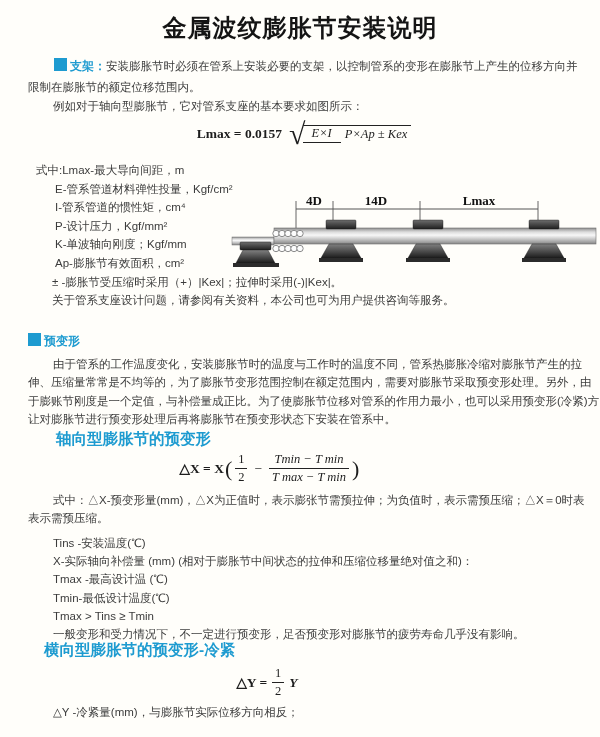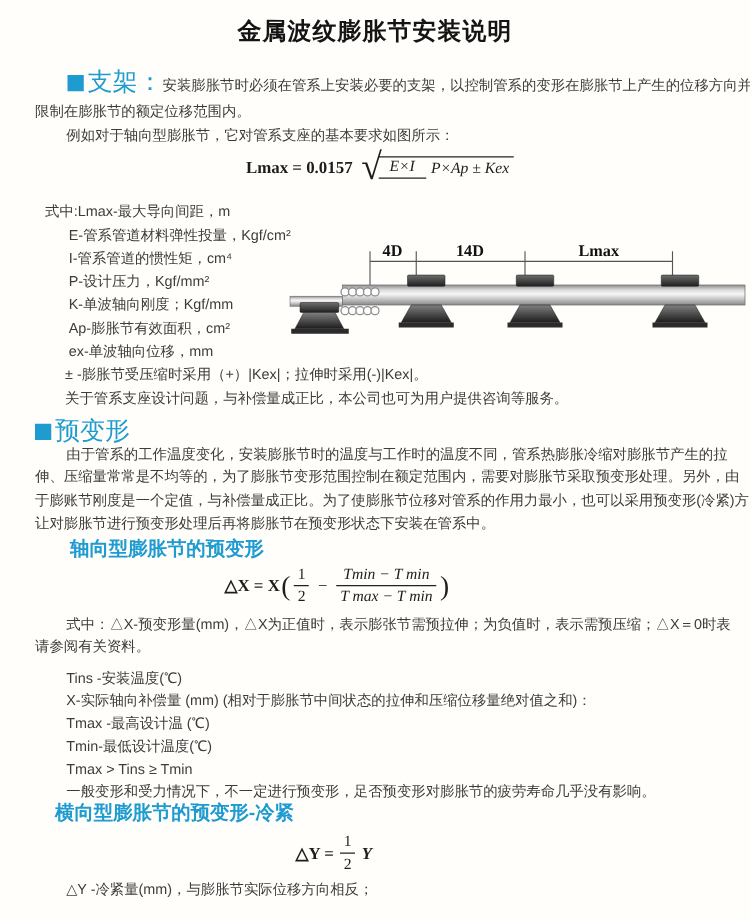--- a/index.html
+++ b/index.html
@@ -4,26 +4,26 @@
 <style>
   html,body{margin:0;padding:0;background:#ffffff;}
   .page{
     position:relative;width:600px;height:737px;background:#fffefa;
     font-family:"Liberation Sans",sans-serif;color:#3c3c3c;overflow:hidden;
     --accent:#1e9bd0;
   }
   .abs{position:absolute;}
   .title{
     top:12px;left:0;width:100%;text-align:center;
-    font-size:19px;font-weight:bold;color:#141414;letter-spacing:1px;
+    font-size:24px;font-weight:bold;color:#141414;letter-spacing:1px;
   }
   .bl{white-space:nowrap;font-size:11.5px;line-height:18.3px;}
   .sec-marker{display:inline-block;width:13px;height:13px;background:var(--accent);
     margin-right:3px;vertical-align:-1px;}
-  .sec-head{color:var(--accent);font-weight:normal;font-size:20px;}
+  .sec-head{color:var(--accent);font-weight:bold;font-size:12px;}
   .sub-head{color:var(--accent);font-weight:bold;font-size:15.5px;white-space:nowrap;}
   .ind{padding-left:25px;}
   .pl19{padding-left:19px;}
   .pl16{padding-left:16px;}
   
   .formula{
     font-family:"Liberation Serif",serif;font-size:13.5px;color:#1d1d1d;
     display:flex;justify-content:center;align-items:center;width:100%;left:0;
   }
   .f-bold{font-weight:bold;}
@@ -66,23 +66,22 @@
     </span>
   </div>
 
   <div class="abs" style="top:161px;left:36px;">
     <div class="bl" style="line-height:18.6px;">式中:Lmax-最大导向间距，m</div>
     <div class="bl pl19" style="line-height:18.6px;">E-管系管道材料弹性投量，Kgf/cm²</div>
     <div class="bl pl19" style="line-height:18.6px;">I-管系管道的惯性矩，cm⁴</div>
     <div class="bl pl19" style="line-height:18.6px;">P-设计压力，Kgf/mm²</div>
     <div class="bl pl19" style="line-height:18.6px;">K-单波轴向刚度；Kgf/mm</div>
     <div class="bl pl19" style="line-height:18.6px;">Ap-膨胀节有效面积，cm²</div>
-    <div class="bl pl19" style="line-height:18.6px;">ex-单波轴向位移，mm</div>
     <div class="bl pl16" style="line-height:18.6px;">± -膨胀节受压缩时采用（+）|Kex|；拉伸时采用(-)|Kex|。</div>
-    <div class="bl pl16" style="line-height:18.6px;">关于管系支座设计问题，与补偿量成正比，本公司也可为用户提供咨询等服务。</div>
+    <div class="bl pl16" style="line-height:18.6px;">关于管系支座设计问题，请参阅有关资料，本公司也可为用户提供咨询等服务。</div>
   </div>
 
   <svg class="abs" style="top:192px;left:230px;" width="370" height="100" viewBox="0 0 370 100">
     <defs>
       <linearGradient id="pipeG" x1="0" y1="0" x2="0" y2="1">
         <stop offset="0" stop-color="#8d8d8d"></stop>
         <stop offset="0.25" stop-color="#dcdcdc"></stop>
         <stop offset="0.45" stop-color="#f7f7f7"></stop>
         <stop offset="0.7" stop-color="#c6c6c6"></stop>
         <stop offset="1" stop-color="#878787"></stop>
@@ -170,21 +169,21 @@
     <span class="minus">−</span>
     <span class="frac it">
       <span class="fnum">Tmin − T min</span>
       <span class="fden">T max − T min</span>
     </span>
     <span class="paren">)</span>
   </div>
 
   <div class="abs" style="top:491px;left:28px;width:572px;">
     <div class="bl ind">式中：△X-预变形量(mm)，△X为正值时，表示膨张节需预拉伸；为负值时，表示需预压缩；△X＝0时表</div>
-    <div class="bl">请参阅有关资料。</div>
+    <div class="bl">表示需预压缩。</div>
   </div>
   <div class="abs" style="top:534px;left:28px;width:572px;">
     <div class="bl ind" style="line-height:18.2px;">Tins -安装温度(℃)</div>
     <div class="bl ind" style="line-height:18.2px;">X-实际轴向补偿量 (mm) (相对于膨胀节中间状态的拉伸和压缩位移量绝对值之和)：</div>
     <div class="bl ind" style="line-height:18.2px;">Tmax -最高设计温 (℃)</div>
     <div class="bl ind" style="line-height:18.2px;">Tmin-最低设计温度(℃)</div>
     <div class="bl ind" style="line-height:18.2px;">Tmax &gt; Tins ≥ Tmin</div>
     <div class="bl ind" style="line-height:18.2px;">一般变形和受力情况下，不一定进行预变形，足否预变形对膨胀节的疲劳寿命几乎没有影响。</div>
   </div>
 

